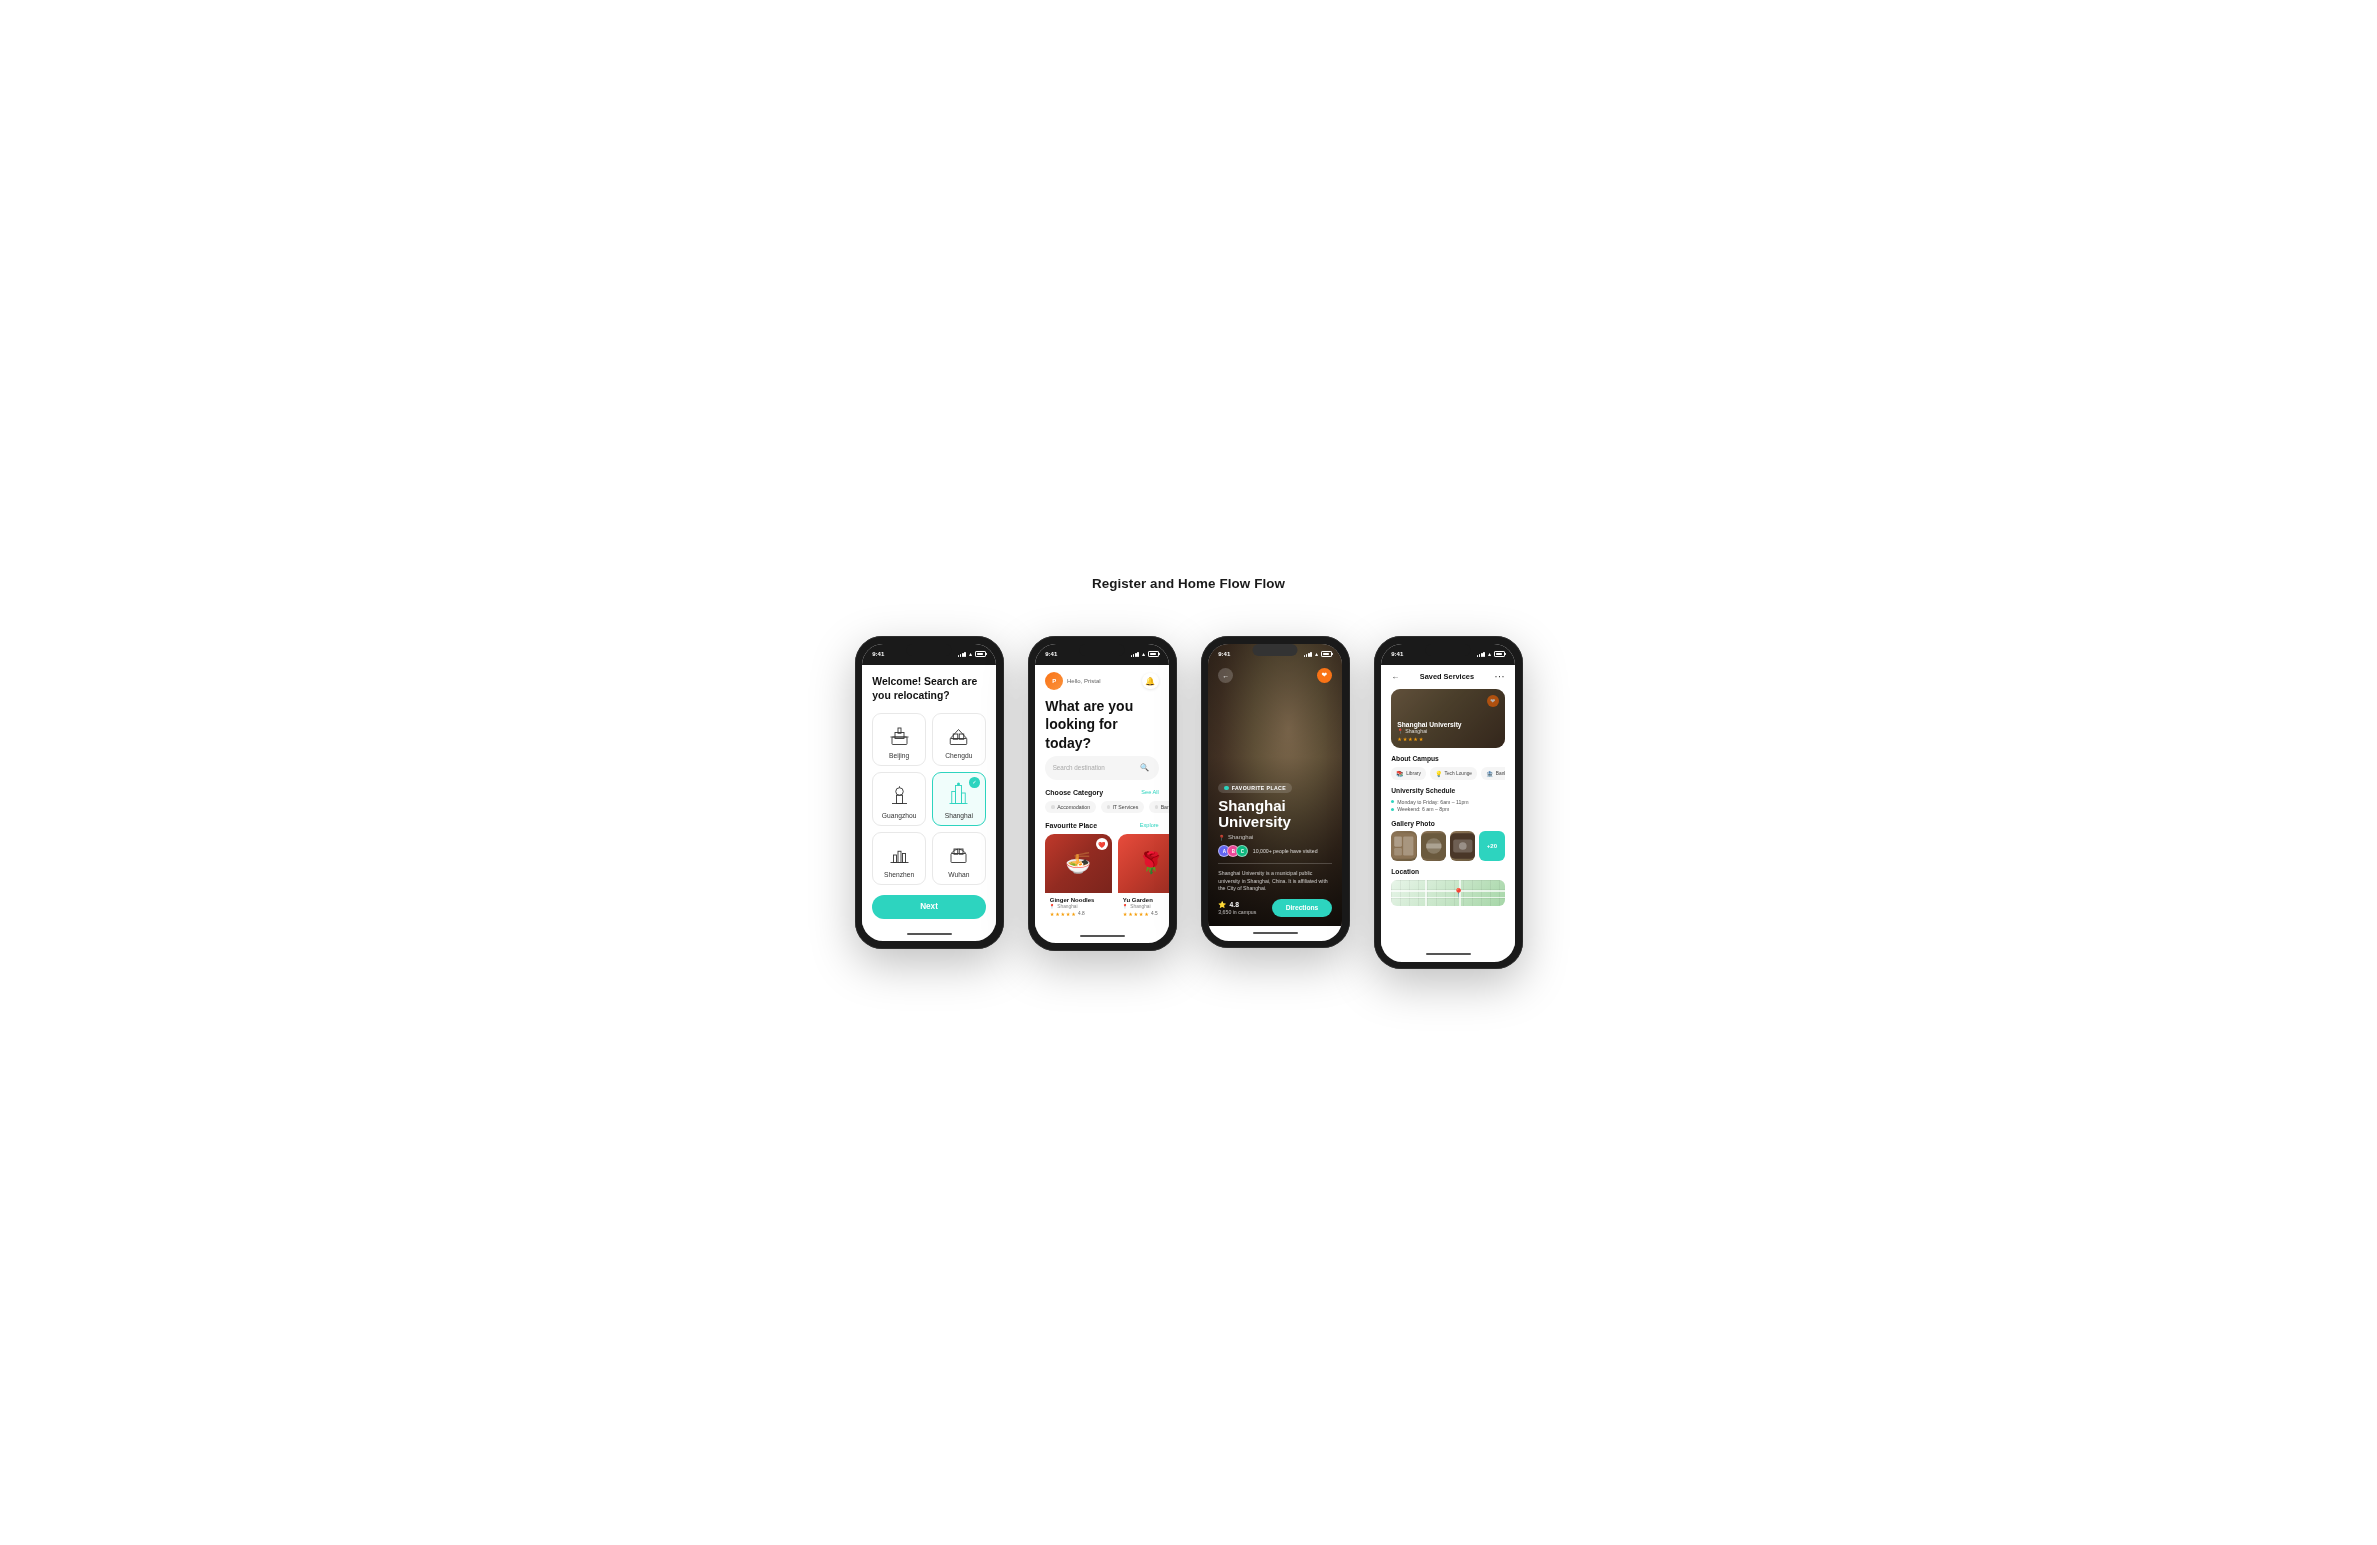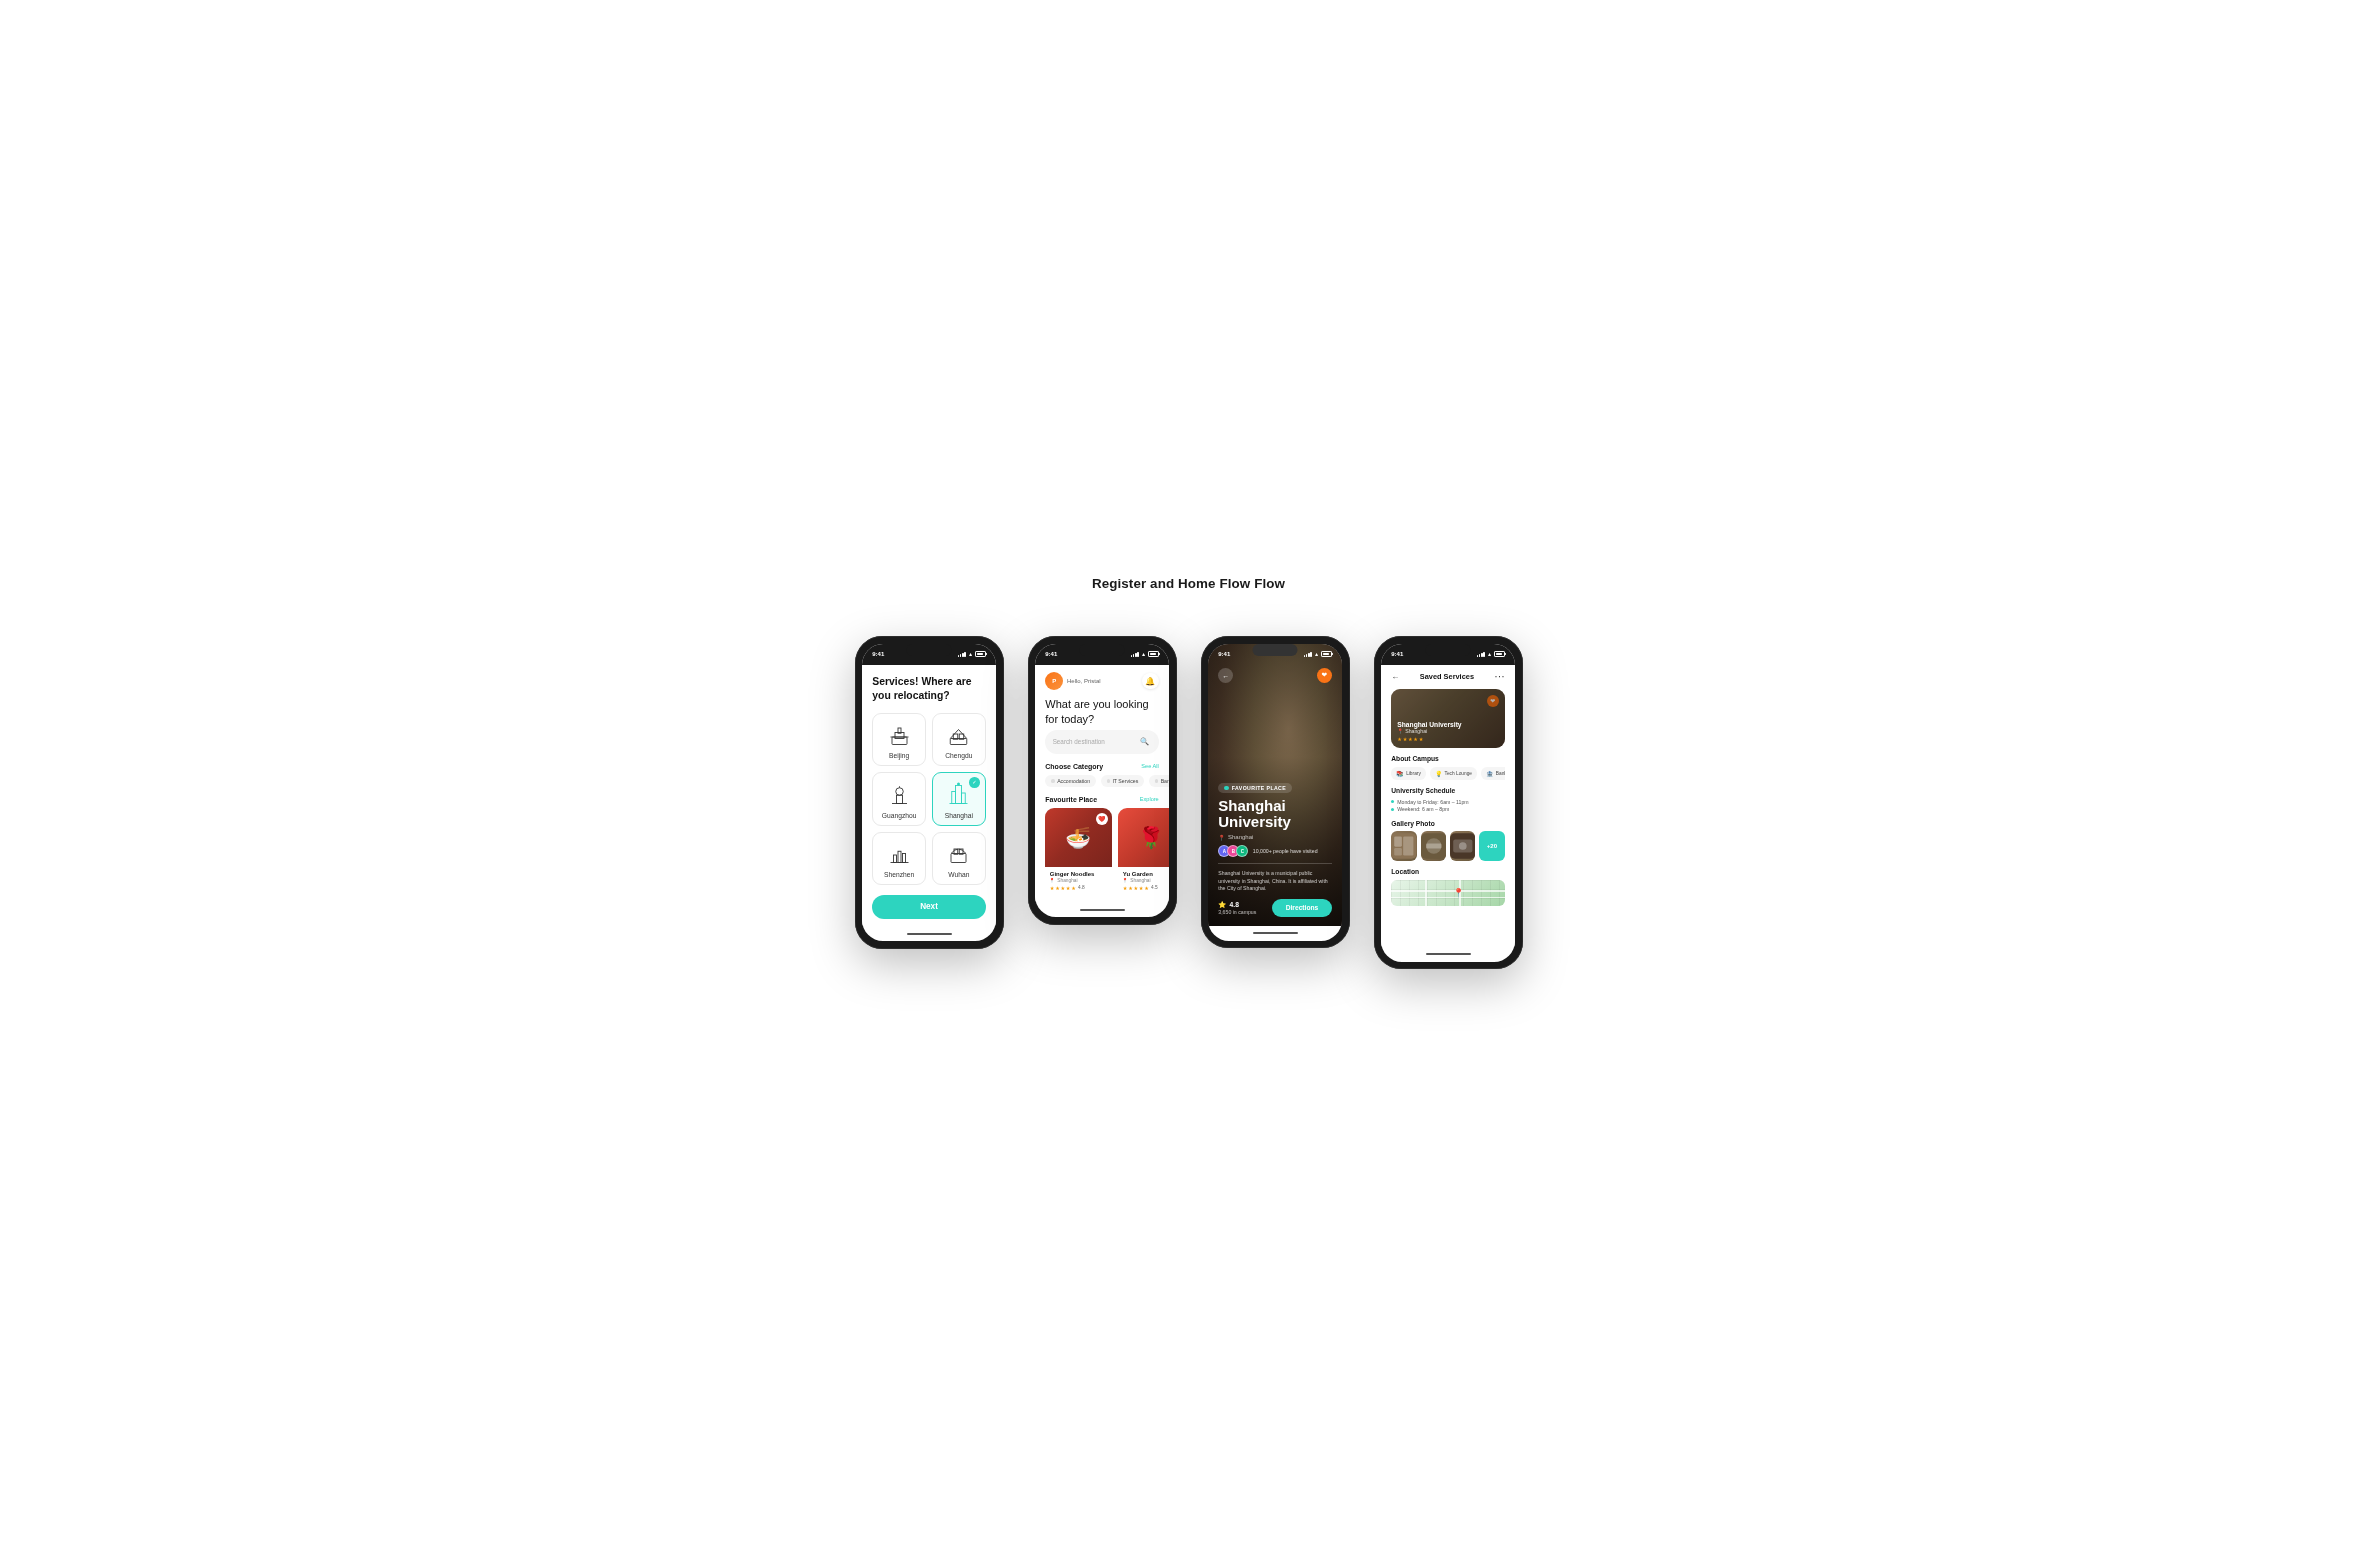--- a/index.html
+++ b/index.html
@@ -237,22 +237,22 @@
       height: 16.3px;
       background: #fff;
       border-radius: 50%;
       box-shadow: 0 0.7px 3px rgba(0,0,0,0.12);
       display: flex;
       align-items: center;
       justify-content: center;
       font-size: 8.2px;
     }
     .p2-question {
-      font-size: 11px;
-      font-weight: 400;
+      font-size: 14px;
+      font-weight: 700;
       color: #111;
       line-height: 1.3;
       margin-bottom: 4px;
     }
     .search-bar {
       background: #f5f5f5;
       border-radius: 15px;
       padding: 5.2px 7.4px;
       display: flex;
       align-items: center;
@@ -766,21 +766,21 @@
           </div>
           <span class="wifi-icon">▲</span>
           <div class="battery-icon">
             <div class="battery-fill"></div>
             <div class="battery-tip"></div>
           </div>
         </div>
       </div>
 
       <div class="phone1-content">
-        <div class="p1-title">Services! Where are you relocating?</div>
+        <div class="p1-title">Welcome! Search are you relocating?</div>
         <div class="city-grid">
 
           <div class="city-card">
             <div class="city-icon">
               <svg width="27" height="27" viewBox="0 0 36 36">
                   <rect x="8" y="20" width="20" height="10" fill="none" stroke="#333" stroke-width="1.2" rx="1"></rect>
                   <rect x="12" y="14" width="12" height="8" fill="none" stroke="#333" stroke-width="1.2"></rect>
                   <rect x="16" y="8" width="4" height="7" fill="none" stroke="#333" stroke-width="1.2"></rect>
                   <line x1="6" y1="20" x2="30" y2="20" stroke="#333" stroke-width="1.2"></line>
                 </svg>

